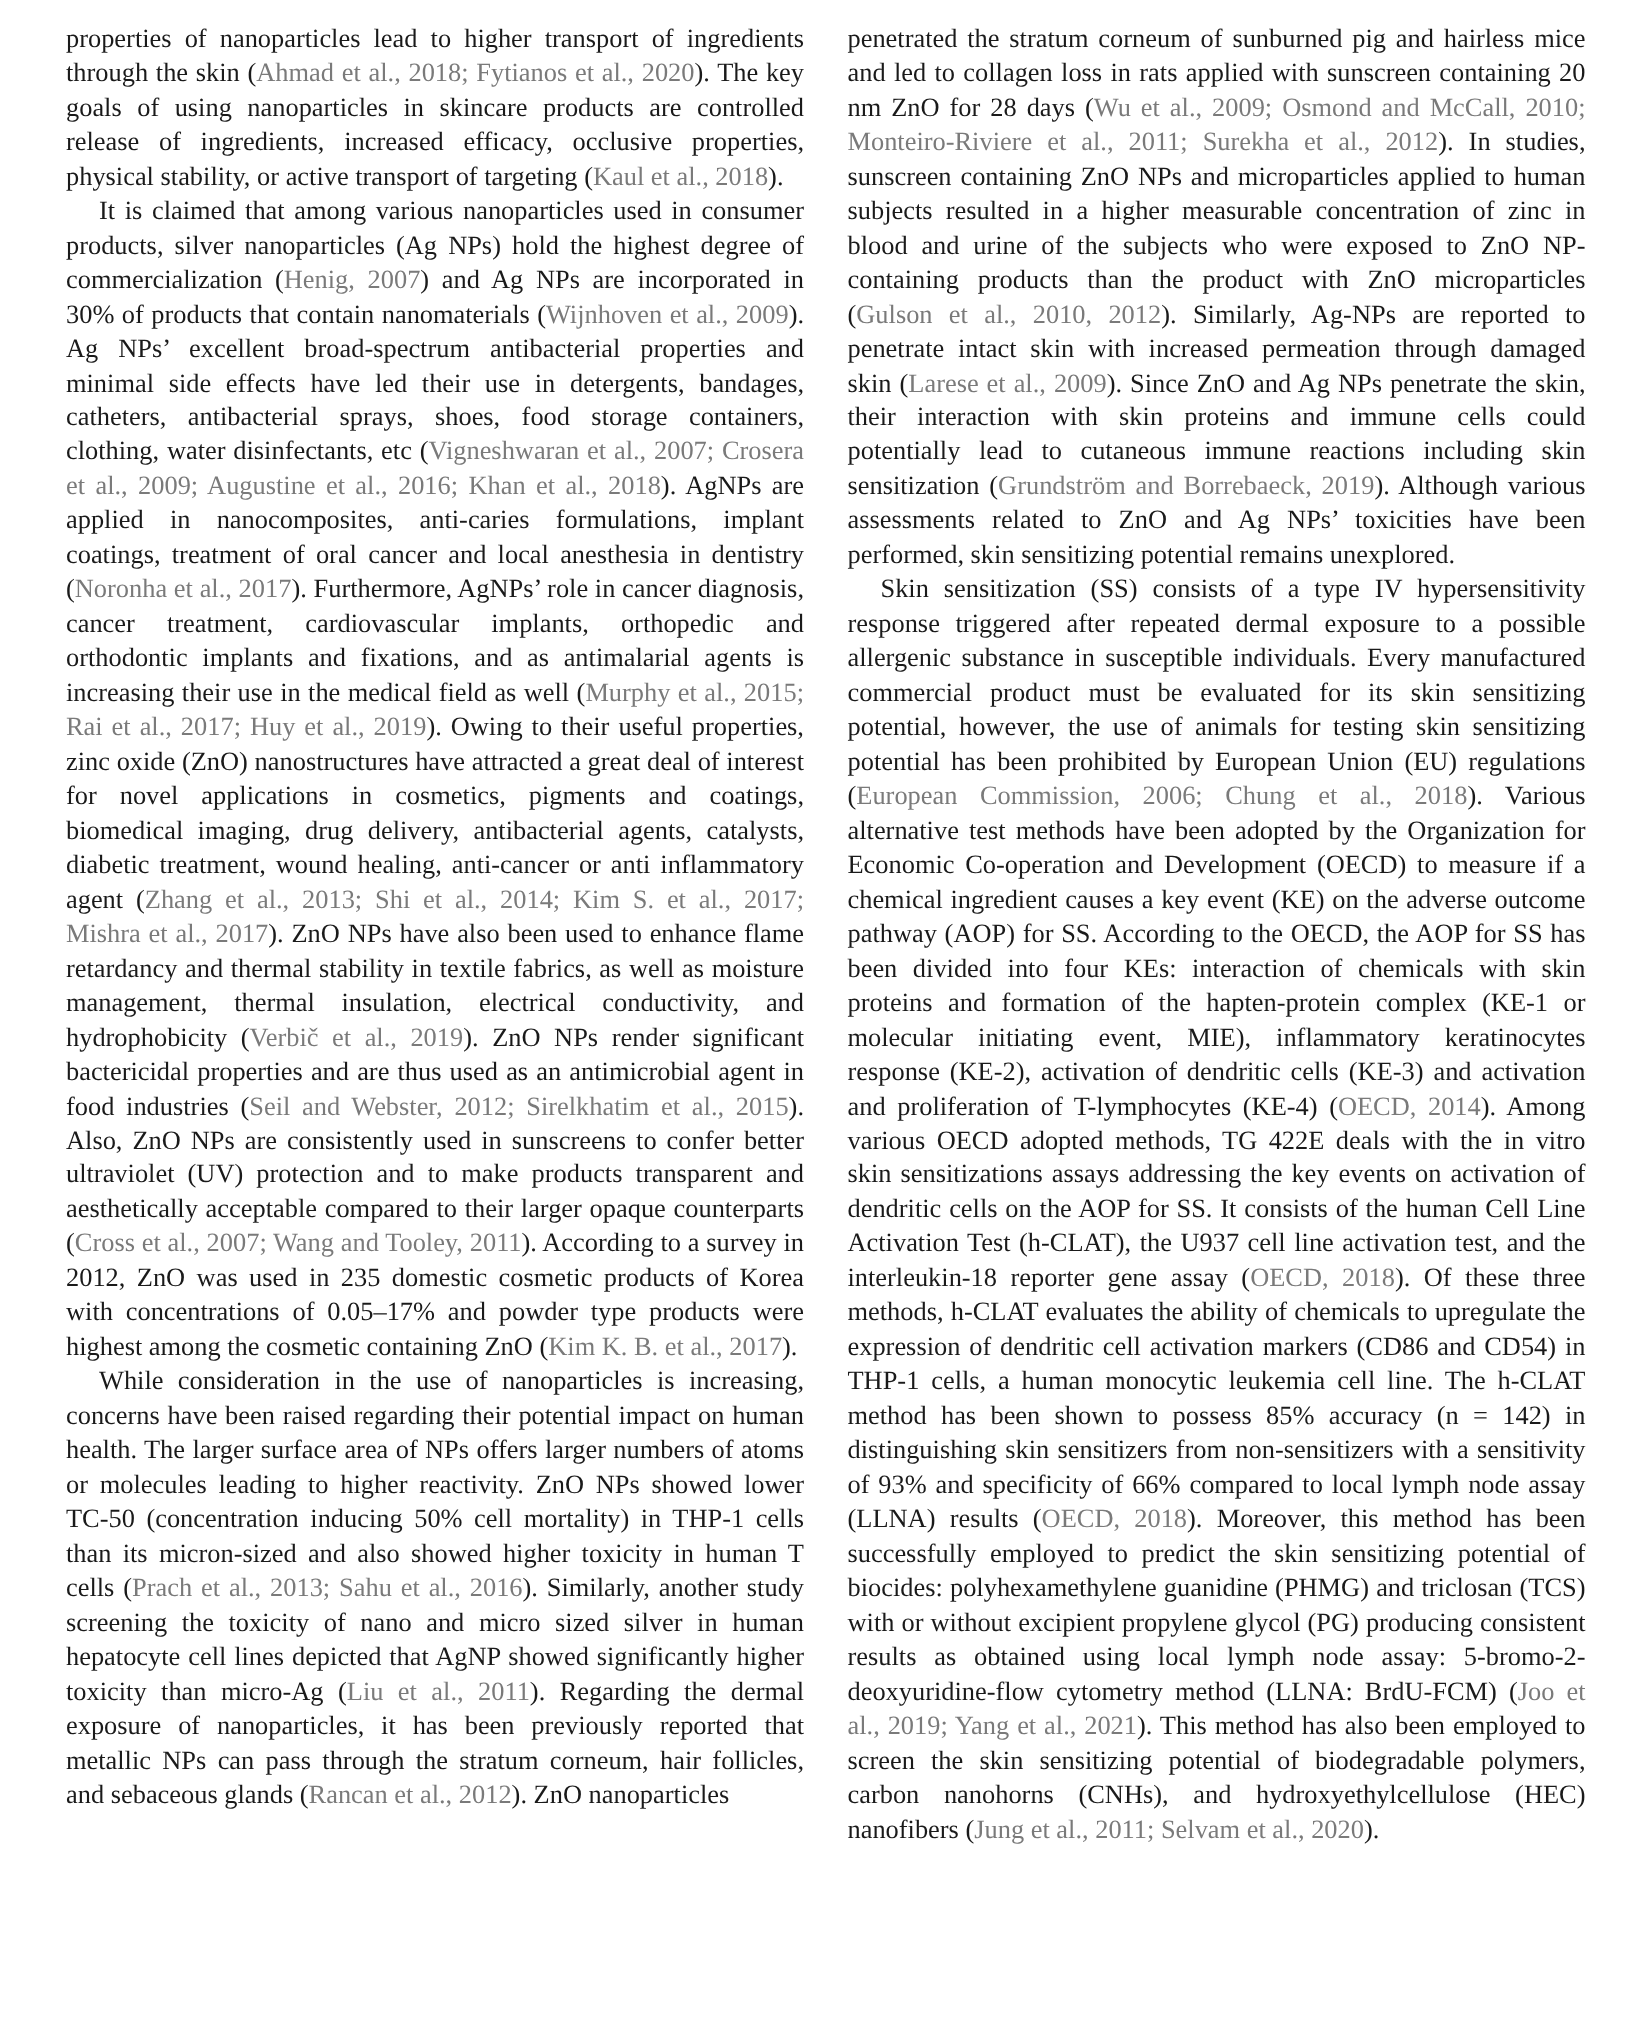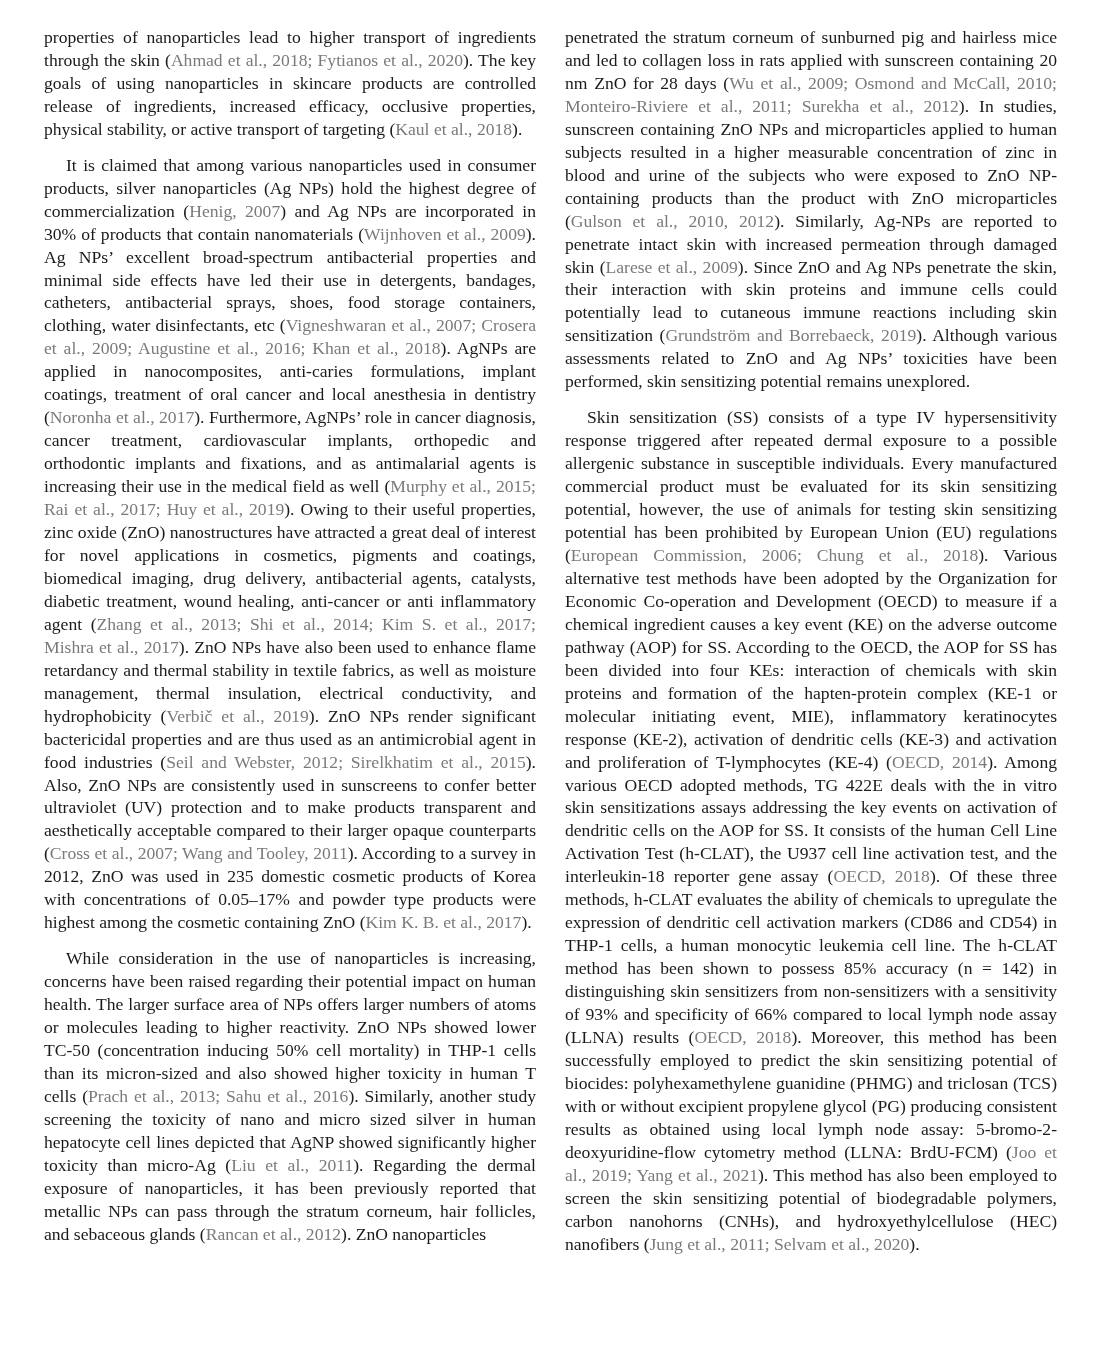--- a/index.html
+++ b/index.html
@@ -1,26 +1,26 @@
 <!DOCTYPE html>
 <html><head>
 <meta charset="utf-8">
 <style>
   html, body { margin: 0; padding: 0; background: #ffffff; }
   body { width: 1100px; height: 1360px; position: relative; overflow: hidden; }
   .col {
-    position: absolute; top: 26px; width: 492px;
+    position: absolute; top: 14px; width: 492px;
     font-family: "Liberation Serif", "DejaVu Serif", serif;
     font-size: 17.6px; line-height: 22.95px; color: #1a1a1a;
     text-align: justify; hyphens: none;
   }
   .col.left { left: 44px; }
   .col.right { left: 565px; }
   .para { margin: 0; }
-  .para.indent { text-indent: 22px; margin-top: 13px; }
+  .para.indent { text-indent: 22px; }
   .cite { color: #7a7a7a; }
   .ital { }
 </style>
 </head>
 <body>
 
 <div class="col left">
     <p class="para"><span>properties of nanoparticles lead to higher transport of ingredients through the skin (</span><span class="cite">Ahmad et al., 2018; Fytianos et al., 2020</span><span>). The key goals of using nanoparticles in skincare products are controlled release of ingredients, increased efficacy, occlusive properties, physical stability, or active transport of targeting (</span><span class="cite">Kaul et al., 2018</span><span>).</span></p>
     <p class="para indent"><span>It is claimed that among various nanoparticles used in consumer products, silver nanoparticles (Ag NPs) hold the highest degree of commercialization (</span><span class="cite">Henig, 2007</span><span>) and Ag NPs are incorporated in 30% of products that contain nanomaterials (</span><span class="cite">Wijnhoven et al., 2009</span><span>). Ag NPs’ excellent broad-spectrum antibacterial properties and minimal side effects have led their use in detergents, bandages, catheters, antibacterial sprays, shoes, food storage containers, clothing, water disinfectants, etc (</span><span class="cite">Vigneshwaran et al., 2007; Crosera et al., 2009; Augustine et al., 2016; Khan et al., 2018</span><span>). AgNPs are applied in nanocomposites, anti-caries formulations, implant coatings, treatment of oral cancer and local anesthesia in dentistry (</span><span class="cite">Noronha et al., 2017</span><span>). Furthermore, AgNPs’ role in cancer diagnosis, cancer treatment, cardiovascular implants, orthopedic and orthodontic implants and fixations, and as antimalarial agents is increasing their use in the medical field as well (</span><span class="cite">Murphy et al., 2015; Rai et al., 2017; Huy et al., 2019</span><span>). Owing to their useful properties, zinc oxide (ZnO) nanostructures have attracted a great deal of interest for novel applications in cosmetics, pigments and coatings, biomedical imaging, drug delivery, antibacterial agents, catalysts, diabetic treatment, wound healing, anti-cancer or anti inflammatory agent (</span><span class="cite">Zhang et al., 2013; Shi et al., 2014; Kim S. et al., 2017; Mishra et al., 2017</span><span>). ZnO NPs have also been used to enhance flame retardancy and thermal stability in textile fabrics, as well as moisture management, thermal insulation, electrical conductivity, and hydrophobicity (</span><span class="cite">Verbič et al., 2019</span><span>). ZnO NPs render significant bactericidal properties and are thus used as an antimicrobial agent in food industries (</span><span class="cite">Seil and Webster, 2012; Sirelkhatim et al., 2015</span><span>). Also, ZnO NPs are consistently used in sunscreens to confer better ultraviolet (UV) protection and to make products transparent and aesthetically acceptable compared to their larger opaque counterparts (</span><span class="cite">Cross et al., 2007; Wang and Tooley, 2011</span><span>). According to a survey in 2012, ZnO was used in 235 domestic cosmetic products of Korea with concentrations of 0.05–17% and powder type products were highest among the cosmetic containing ZnO (</span><span class="cite">Kim K. B. et al., 2017</span><span>).</span></p>
     <p class="para indent"><span>While consideration in the use of nanoparticles is increasing, concerns have been raised regarding their potential impact on human health. The larger surface area of NPs offers larger numbers of atoms or molecules leading to higher reactivity. ZnO NPs showed lower TC-50 (concentration inducing 50% cell mortality) in THP-1 cells than its micron-sized and also showed higher toxicity in human T cells (</span><span class="cite">Prach et al., 2013; Sahu et al., 2016</span><span>). Similarly, another study screening the toxicity of nano and micro sized silver in human hepatocyte cell lines depicted that AgNP showed significantly higher toxicity than micro-Ag (</span><span class="cite">Liu et al., 2011</span><span>). Regarding the dermal exposure of nanoparticles, it has been previously reported that metallic NPs can pass through the stratum corneum, hair follicles, and sebaceous glands (</span><span class="cite">Rancan et al., 2012</span><span>). ZnO nanoparticles</span></p>

